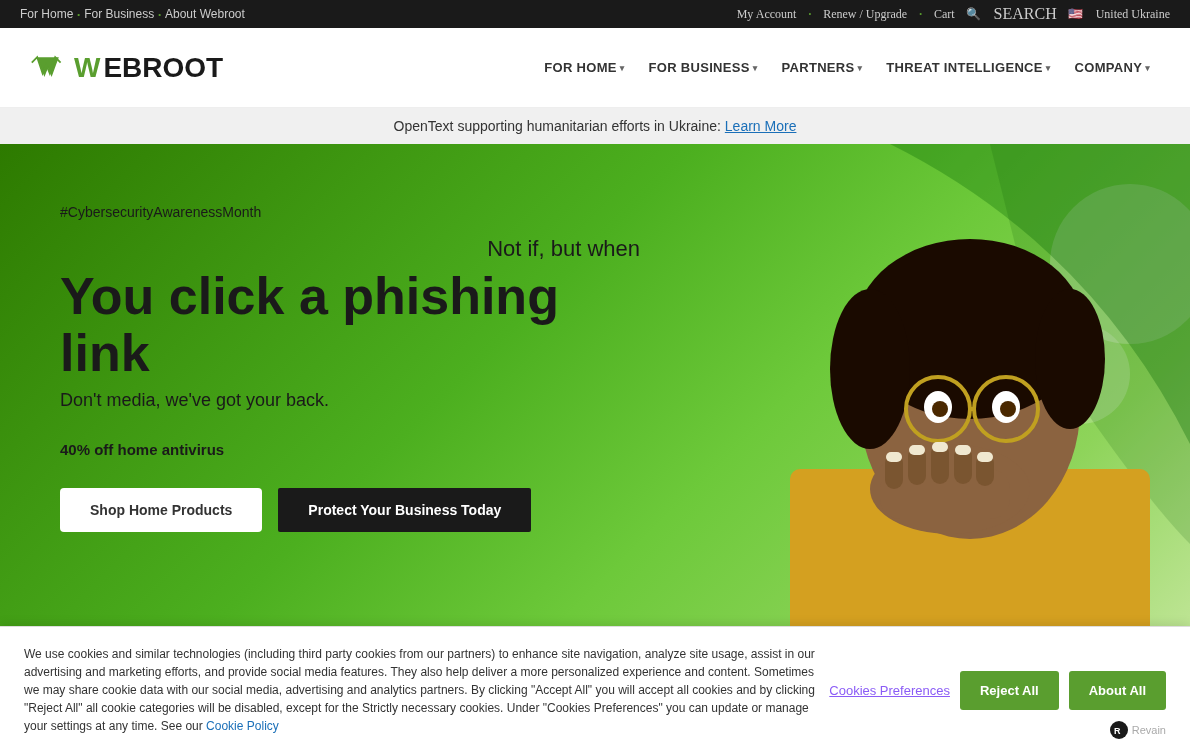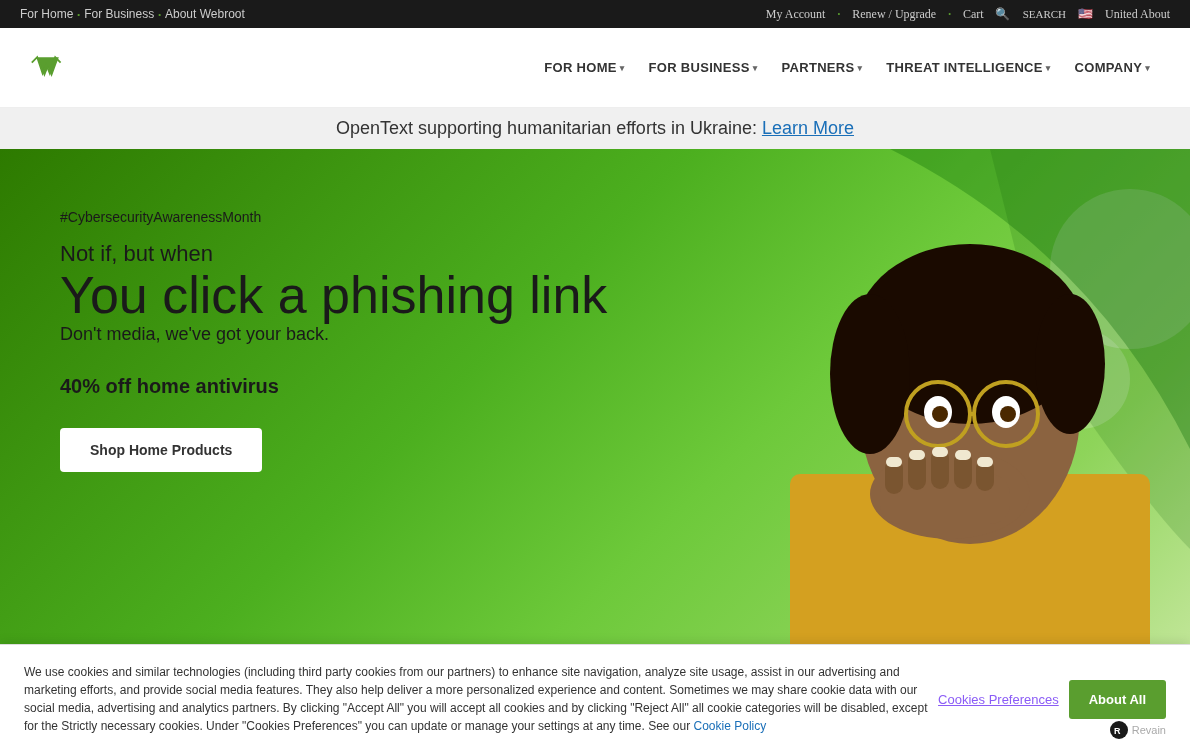--- a/index.html
+++ b/index.html
@@ -55,21 +55,21 @@
       display: flex;
       align-items: center;
       margin-right: 8px;
     }
 
     
     .announcement-bar {
       background: #f0f0f0;
       text-align: center;
       padding: 10px;
-      font-size: 18px;
+      font-size: 14px;
       color: #333;
     }
     .announcement-bar a { color: #1a6fb8; text-decoration: underline; }
 
     
     .hero {
       position: relative;
       background: linear-gradient(135deg, #2d7a00 0%, #4caf1f 40%, #6dc93a 60%, #8ed45a 80%, #c8e8a0 100%);
       height: 545px;
       overflow: hidden;
@@ -84,37 +84,38 @@
     .hero-hashtag {
       color: #1a1a1a;
       font-size: 14px;
       font-weight: 500;
       margin-bottom: 16px;
     }
     .hero-subtitle {
       color: #1a1a1a;
       font-size: 22px;
       font-weight: 400;
-      margin-bottom: 0;
+      margin-bottom: 6px;
+      text-align: right;
     }
     .hero-title {
       color: #1a1a1a;
       font-size: 52px;
-      font-weight: 400;
+      font-weight: 700;
       line-height: 1.1;
-      margin-bottom: 0;
+      margin-bottom: 8px;
     }
     .hero-tagline {
       color: #1a1a1a;
       font-size: 18px;
       margin-bottom: 30px;
     }
     .hero-offer {
       color: #1a1a1a;
-      font-size: 20px;
+      font-size: 15px;
       font-weight: 700;
       margin-bottom: 30px;
     }
     .hero-buttons { display: flex; gap: 16px; flex-wrap: wrap; }
     .btn-white {
       background: #fff;
       color: #333;
       padding: 14px 30px;
       border: none;
       font-size: 14px;
@@ -211,33 +212,36 @@
     <span class="dot">•</span>
     <a href="#">About Webroot</a>
   </div>
   <div class="utility-bar-right">
     <a href="#">My Account</a>
     <span class="dot">•</span>
     <a href="#">Renew / Upgrade</a>
     <span class="dot">•</span>
     <a href="#">Cart</a>
     <span style="cursor:pointer;">🔍</span>
-    <span style="font-size:11px;color:#ccc;">SEARCH</span>
+    <span style="font-size:16px;color:#ccc;">SEARCH</span>
     <span>🇺🇸</span>
-    <span style="color:#ccc;">United About</span>
+    <span style="color:#ccc;">United Ukraine</span>
   </div>
 </div>
 
 <nav class="main-nav">
   <div class="logo">
     <div class="logo-icon">
       <svg width="36" height="36" viewBox="0 0 40 40">
         <path d="M8,8 L16,30 L20,20 L24,30 L32,8 Z" fill="#5a9e2f"></path>
         <path d="M2,14 L8,8 L14,26 L18,16 L22,26 L28,8 L34,14" fill="none" stroke="#5a9e2f" stroke-width="2"></path>
       </svg>
+    </div>
+    <div>
+      <span class="logo-w">W</span><span class="logo-text">EBROOT</span>
     </div>
   </div>
   <div class="nav-links">
     <a class="nav-link" href="#">
       <span>FOR HOME</span>
       <span class="nav-chevron">▾</span>
     </a>
     <a class="nav-link" href="#">
       <span>FOR BUSINESS</span>
       <span class="nav-chevron">▾</span>
@@ -263,20 +267,21 @@
 
 <section class="hero">
   <div class="hero-content">
     <p class="hero-hashtag">#CybersecurityAwarenessMonth</p>
     <p class="hero-subtitle">Not if, but when</p>
     <h1 class="hero-title">You click a phishing link</h1>
     <p class="hero-tagline">Don't media, we've got your back.</p>
     <p class="hero-offer">40% off home antivirus</p>
     <div class="hero-buttons">
       <button class="btn-white">Shop Home Products</button>
+      <button class="btn-green">Protect Your Business Today</button>
     </div>
   </div>
 
   <svg style="position:absolute;right:0;top:0;width:600px;height:100%;" viewBox="0 0 600 545" preserveAspectRatio="none">
     <ellipse cx="540" cy="120" rx="80" ry="80" fill="rgba(255,255,255,0.25)"></ellipse>
     <ellipse cx="490" cy="230" rx="50" ry="50" fill="rgba(255,255,255,0.2)"></ellipse>
     <path d="M300,0 Q500,100 600,300 L600,0 Z" fill="rgba(0,100,0,0.3)"></path>
     <path d="M400,0 L600,0 L600,400 Q550,350 450,200 Z" fill="rgba(0,80,0,0.15)"></path>
   </svg>
 
@@ -318,20 +323,21 @@
     </svg>
   </div>
 </section>
 
 <div class="cookie-banner">
   <div class="cookie-text">
     <span>We use cookies and similar technologies (including third party cookies from our partners) to enhance site navigation, analyze site usage, assist in our advertising and marketing efforts, and provide social media features. They also help deliver a more personalized experience and content. Sometimes we may share cookie data with our social media, advertising and analytics partners. By clicking "Accept All" you will accept all cookies and by clicking "Reject All" all cookie categories will be disabled, except for the Strictly necessary cookies. Under "Cookies Preferences" you can update or manage your settings at any time. See our </span><a href="#">Cookie Policy</a>
   </div>
   <div class="cookie-buttons">
     <button class="btn-cookie-pref">Cookies Preferences</button>
+    <button class="btn-reject">Reject All</button>
     <button class="btn-accept">About All</button>
   </div>
   <div class="revain-logo">
     <svg width="18" height="18" viewBox="0 0 18 18">
       <circle cx="9" cy="9" r="9" fill="#1a1a1a"></circle>
       <text x="4" y="13" font-size="9" fill="#fff" font-weight="bold">R</text>
     </svg>
     <span>Revain</span>
   </div>
 </div>

